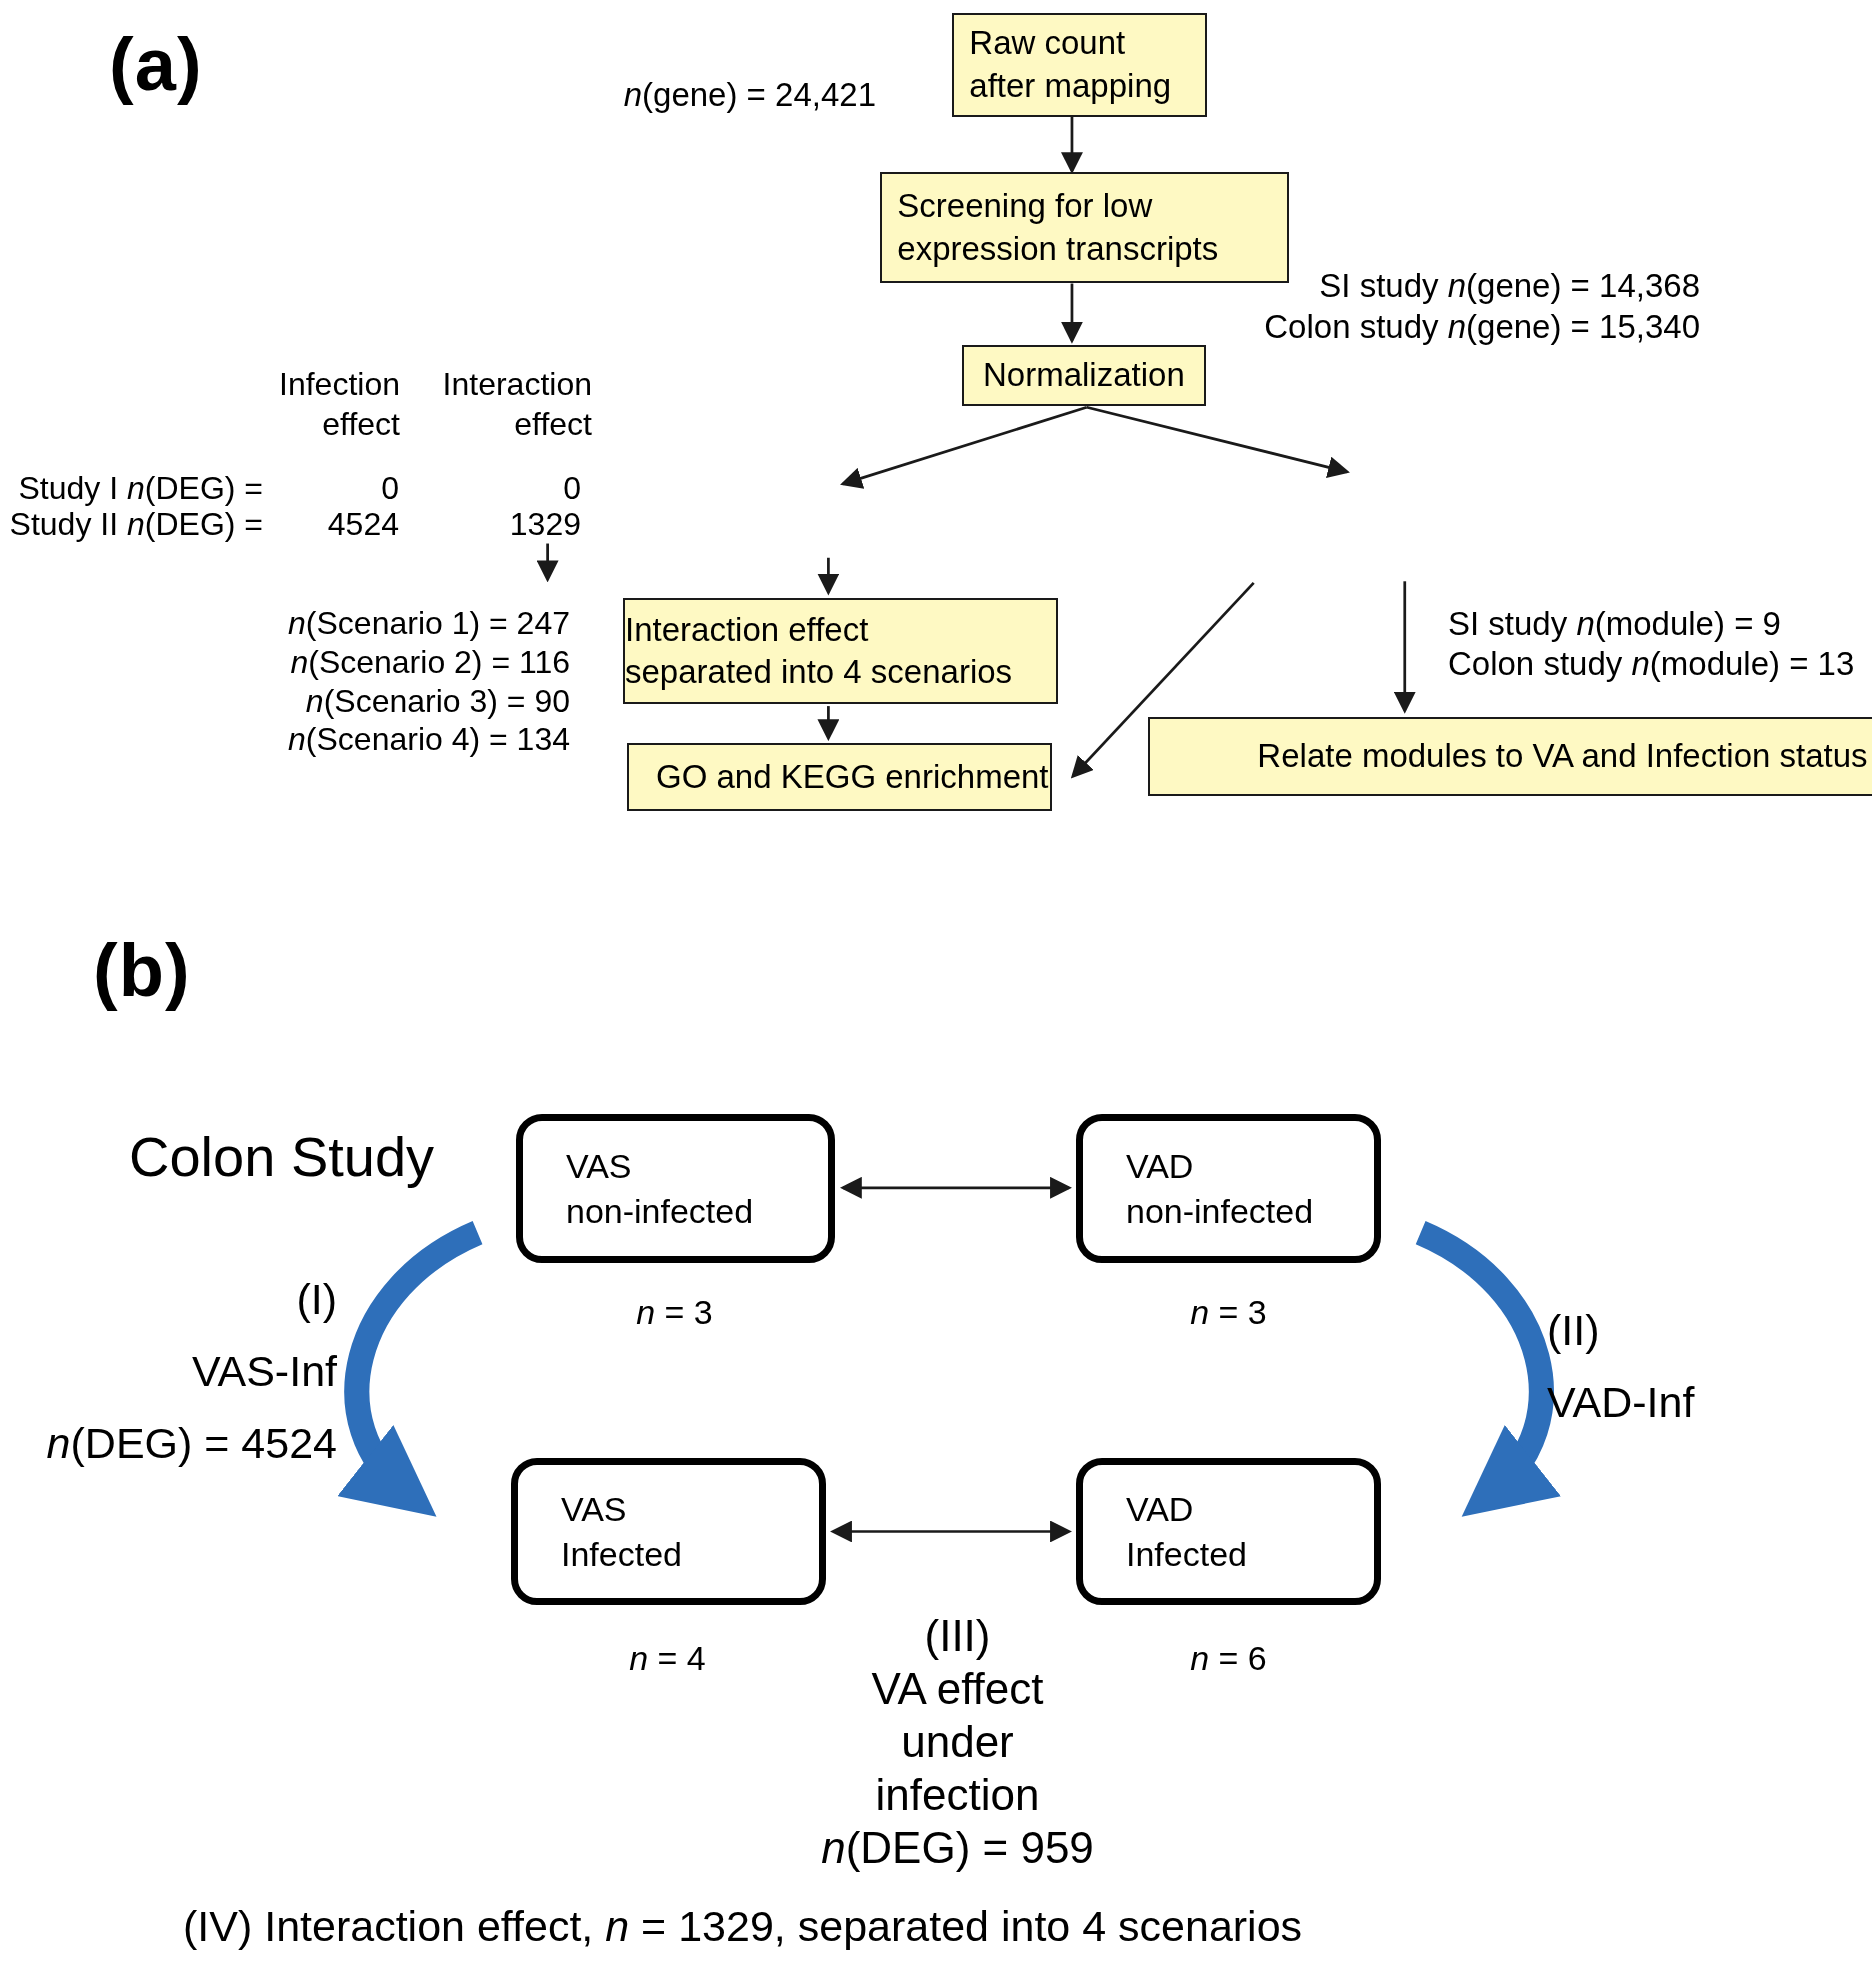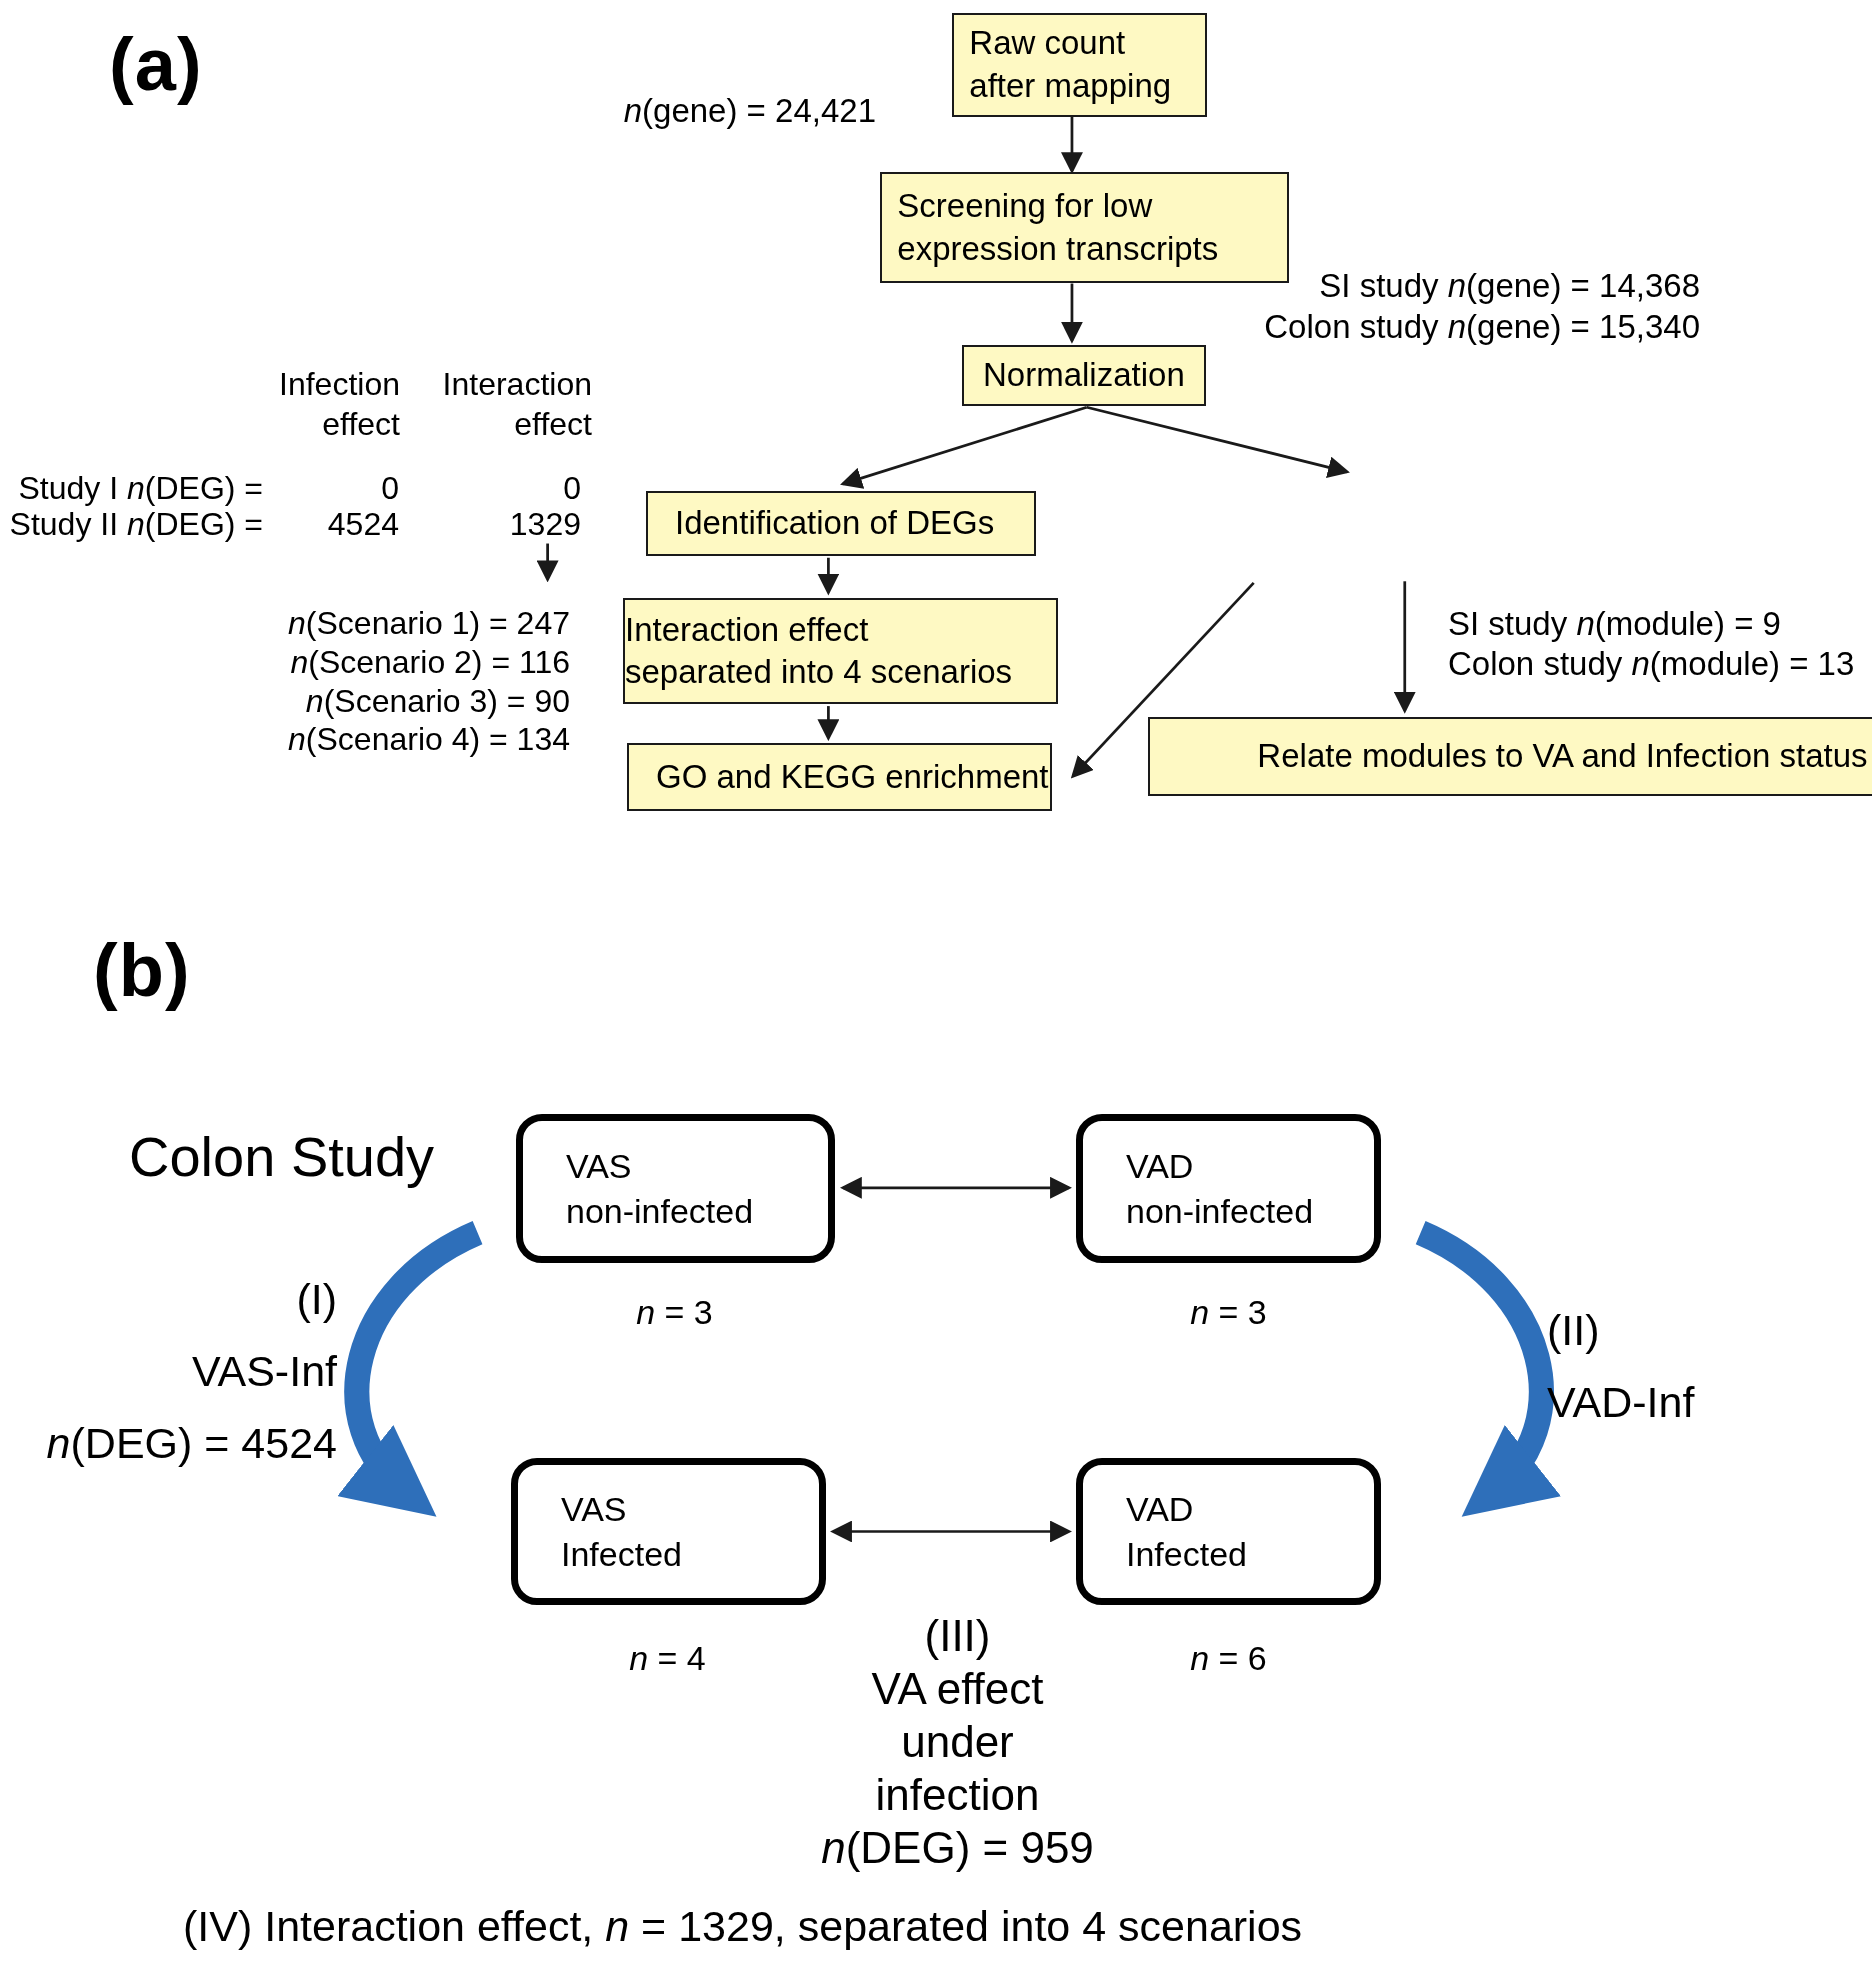--- a/index.html
+++ b/index.html
@@ -54,21 +54,21 @@
     <path d="M1522 2798 L1952 2798" stroke="#1a1a1a" stroke-width="5" fill="none" marker-start="url(#arr)" marker-end="url(#arr)"></path>
 
     <path class="blue-curve" d="M872 2252 C640 2350 580 2600 745 2730" stroke="#2E6FBA" stroke-width="46" fill="none" marker-end="url(#arrb)"></path>
     <path class="blue-curve" d="M2595 2252 C2827 2350 2887 2600 2722 2730" stroke="#2E6FBA" stroke-width="46" fill="none" marker-end="url(#arrb)"></path>
   </svg>
 
   <div class="panel-label" style="left:109px;top:22px;">
     <span>(a)</span>
   </div>
 
-  <div class="t rt" style="right:997px;top:92px;margin-left:32px;">
+  <div class="t rt" style="right:997px;top:76px;margin-left:32px;">
     <span class="pn">n</span><span>(gene) = 24,421</span>
   </div>
 
   <div class="abox" style="left:952px;top:12.6px;width:255px;height:104px;padding-left:15.3px;">
     <div class="ln">Raw count</div>
     <div class="ln">after mapping</div>
   </div>
 
   <div class="abox" style="left:880px;top:172px;width:409px;height:111px;padding-left:15.3px;">
     <div class="ln">Screening for low</div>
@@ -109,23 +109,20 @@
   <div class="t rt small" style="right:1303px;top:644px;">
     <span class="pn">n</span><span>(Scenario 2) = 116</span>
   </div>
   <div class="t rt small" style="right:1303px;top:683px;">
     <span class="pn">n</span><span>(Scenario 3) = 90</span>
   </div>
   <div class="t rt small" style="right:1303px;top:721px;">
     <span class="pn">n</span><span>(Scenario 4) = 134</span>
   </div>
 
-  <div class="abox" style="left:646px;top:491px;width:390px;height:65px;padding-left:27px;">
-    <div class="ln">Identification of DEGs</div>
-  </div>
 
 
   <div class="abox" style="left:623px;top:598px;width:435px;height:106px;">
     <div class="ln">Interaction effect</div>
     <div class="ln">separated into 4 scenarios</div>
   </div>
 
   <div class="t" style="left:1448px;top:605px;">
     <span>SI study </span><span class="pn">n</span><span>(module) = 9</span>
   </div>

